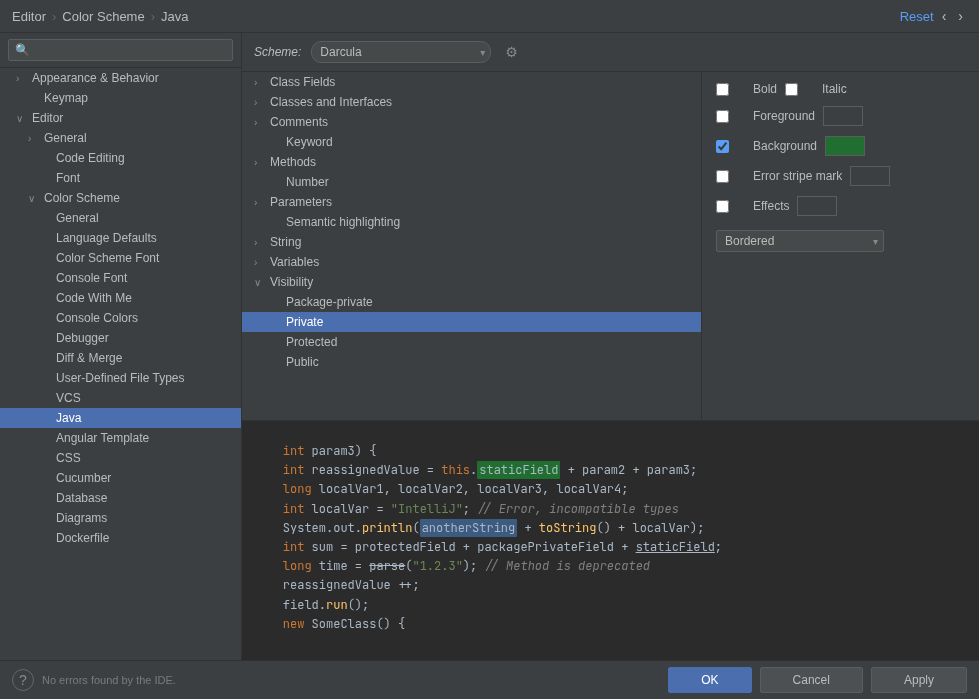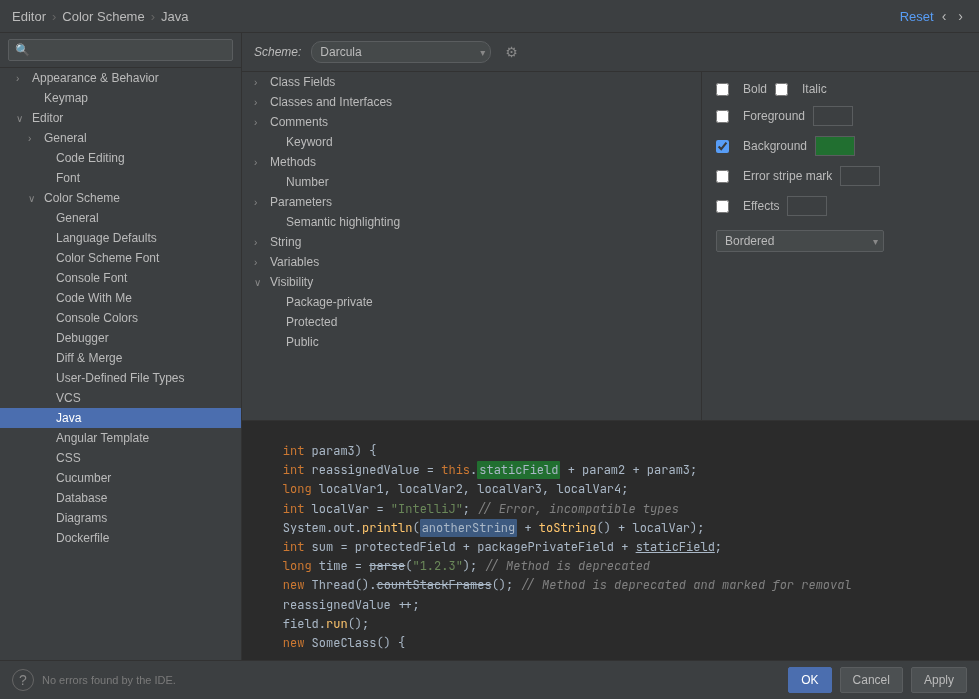--- a/index.html
+++ b/index.html
@@ -185,21 +185,21 @@
       gap: 10px;
     }
     .props-row {
       display: flex;
       align-items: center;
       gap: 8px;
     }
     .props-checkbox {
       display: flex;
       align-items: center;
-      gap: 14px;
+      gap: 24px;
     }
     .props-checkbox input[type="checkbox"] {
       cursor: pointer;
       accent-color: #589df6;
     }
     .props-checkbox label { color: #bbbbbb; cursor: pointer; font-size: 12px; }
     .color-swatch {
       width: 40px;
       height: 20px;
       border: 1px solid #5a5d5f;
@@ -267,21 +267,21 @@
       padding: 6px 12px;
       border-top: 1px solid #323232;
       background: #3c3f41;
     }
     .status-text { color: #7a7a7a; font-size: 11px; }
     .bottom-buttons {
       display: flex;
       gap: 8px;
     }
     .btn {
-      padding: 5px 12px;
+      padding: 5px 32px;
       font-size: 12px;
       cursor: pointer;
       border-radius: 2px;
       border: none;
     }
     .btn-default {
       background: #4c5052;
       color: #bbbbbb;
       border: 1px solid #5a5d5f;
     }
@@ -527,20 +527,24 @@
           <div class="mtree-item level1">
             <span class="arrow">∨</span>
             <span>Visibility</span>
           </div>
 
           <div class="mtree-item level2">
             <span class="arrow"></span>
             <span>Package-private</span>
           </div>
 
+          <div class="mtree-item level2 selected">
+            <span class="arrow"></span>
+            <span>Private</span>
+          </div>
 
           <div class="mtree-item level2">
             <span class="arrow"></span>
             <span>Protected</span>
           </div>
 
           <div class="mtree-item level2">
             <span class="arrow"></span>
             <span>Public</span>
           </div>
@@ -606,21 +610,20 @@
       </div>
 
       <div class="code-preview">
         <div class="code-line">    <span class="code-keyword">int</span> param3) {</div>
         <div class="code-line">    <span class="code-keyword">int</span> reassignedValue = <span class="code-keyword">this</span>.<span class="hl-private">staticField</span> + param2 + param3;</div>
         <div class="code-line">    <span class="code-keyword">long</span> localVar1, localVar2, localVar3, localVar4;</div>
         <div class="code-line">    <span class="code-keyword">int</span> localVar = <span class="code-string">"IntelliJ"</span>; <span class="code-comment">// Error, incompatible types</span></div>
         <div class="code-line">    System.out.<span class="code-method">println</span>(<span class="hl-another">anotherString</span> + <span class="code-method">toString</span>() + localVar);</div>
         <div class="code-line">    <span class="code-keyword">int</span> sum = protectedField + packagePrivateField + <span style="text-decoration:underline">staticField</span>;</div>
         <div class="code-line">    <span class="code-keyword">long</span> time = <span class="code-deprecated">parse</span>(<span class="code-string">"1.2.3"</span>); <span class="code-comment">// Method is deprecated</span></div>
-        <div class="code-line">    <span class="code-keyword">new</span> Thread().<span class="code-deprecated">countStackFrames</span>(); <span class="code-comment">// Method is deprecated and marked for removal</span></div>
         <div class="code-line">    reassignedValue ++;</div>
         <div class="code-line">    field.<span class="code-method">run</span>();</div>
         <div class="code-line">    <span class="code-keyword">new</span> SomeClass() {</div>
       </div>
     </div>
   </div>
 
   <div class="bottom-bar">
     <div style="display:flex;align-items:center;gap:8px;">
       <button class="help-btn">?</button>

